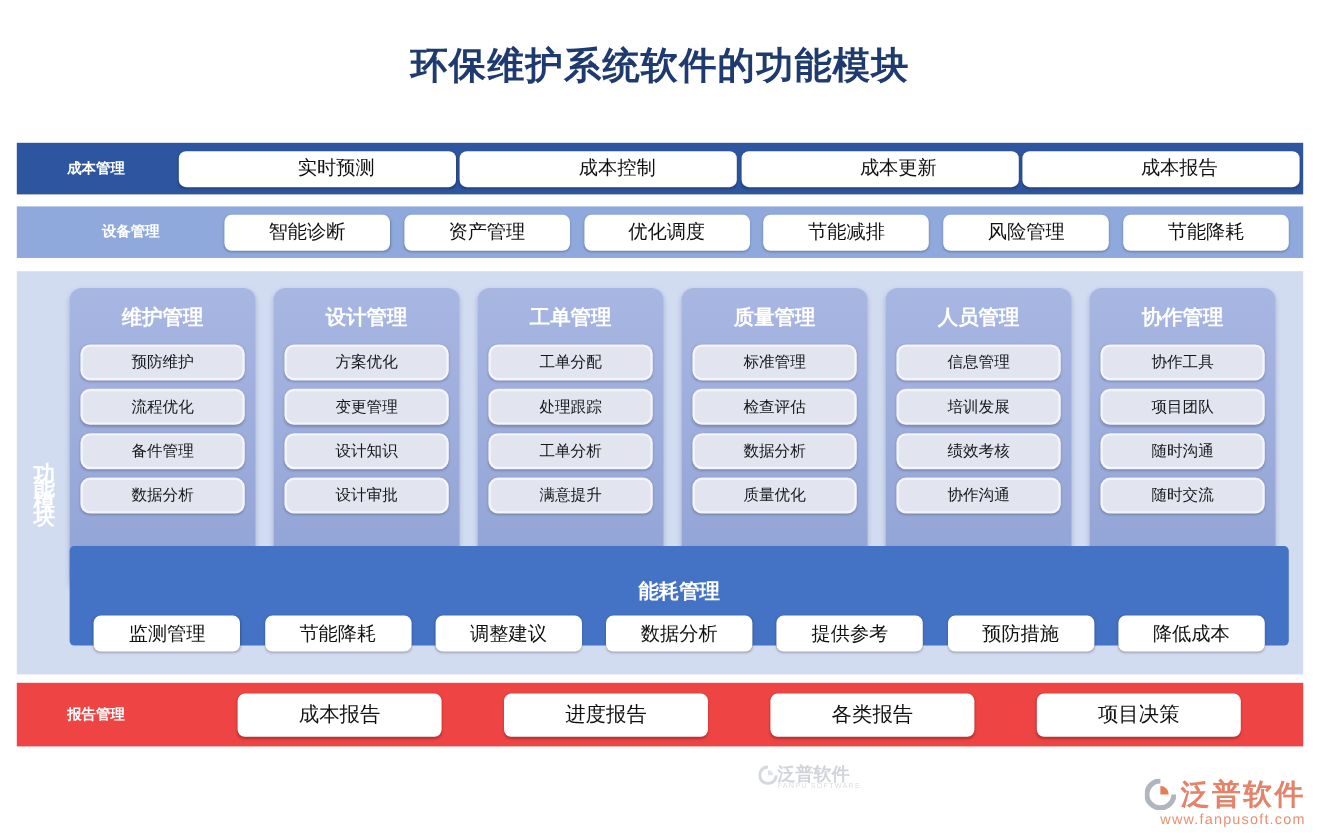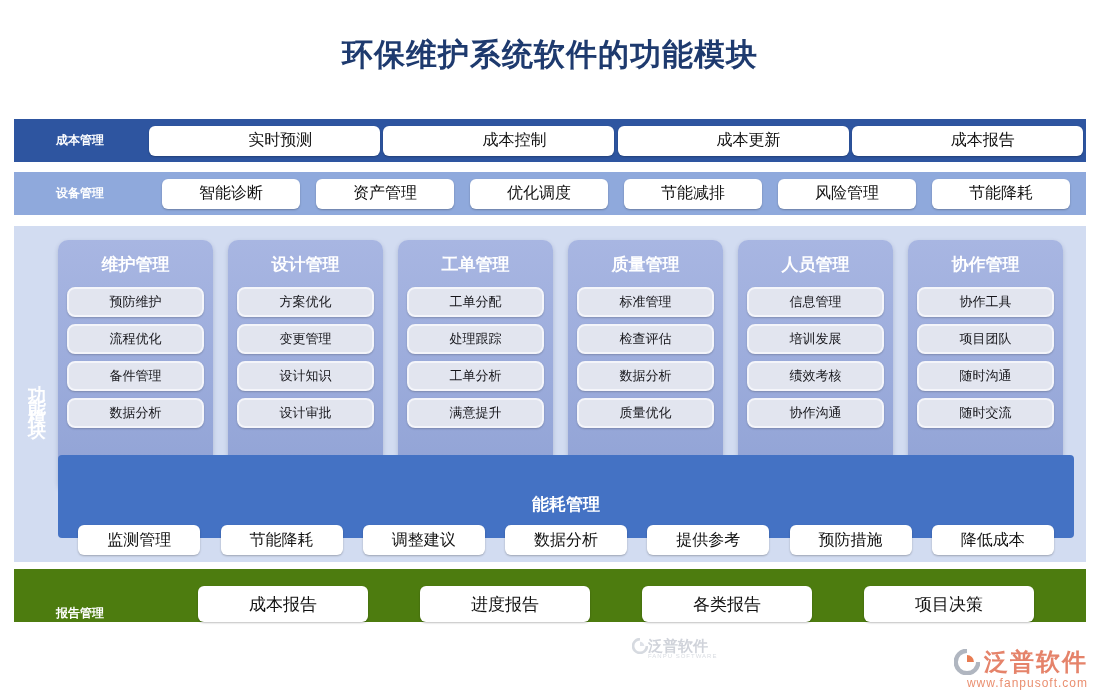--- a/index.html
+++ b/index.html
@@ -3,42 +3,42 @@
 <meta charset="utf-8">
 <style>
   html,body{margin:0;padding:0;background:#fff;}
   .page{position:relative;width:1100px;height:700px;background:#ffffff;overflow:hidden;
         font-family:"Liberation Sans","DejaVu Sans",sans-serif;}
   .title{position:absolute;top:34px;left:0;width:100%;text-align:center;
          font-size:31px;font-weight:bold;color:#1e3a6e;letter-spacing:1px;}
   
   .band{position:absolute;left:14px;right:14px;display:flex;align-items:center;}
   .band-cost{top:119px;height:43px;background:#2e55a0;}
-  .band-device{top:172px;height:43px;background:#8fa9dc;}
-  .band-report{top:569px;height:53px;background:#4d7c0f;align-items:flex-end;}
+  .band-device{top:172px;height:43px;background:#8fa9dc;padding-left:29px;}
+  .band-report{top:569px;height:53px;background:#ef4444;}
   .band-label{width:132px;text-align:center;color:#ffffff;font-weight:bold;font-size:12px;flex:none;}
   .band-buttons{flex:1;display:flex;justify-content:space-evenly;align-items:center;}
   .pill{background:#ffffff;border-radius:6px;height:30px;display:flex;align-items:center;
         justify-content:center;font-size:16px;color:#111;box-shadow:0 1px 2px rgba(0,0,0,.25);cursor:pointer;}
   .pill-w200{width:200px;padding-left:31px;} .pill-w138{width:138px;text-align:center;} .pill-w170{width:170px;height:36px;font-size:17px;}
   
   .main-panel{position:absolute;left:14px;right:14px;top:226px;height:336px;background:#d2dcf1;}
   .side-label{position:absolute;left:0;top:0;bottom:0;width:46px;display:flex;align-items:center;
               justify-content:center;writing-mode:vertical-lr;text-orientation:upright;
               color:#ffffff;font-weight:bold;font-size:18px;letter-spacing:12px;}
   .columns{position:absolute;left:44px;right:12px;top:14px;height:251px;display:flex;
            gap:15px;}
   .col{width:155px;border-radius:10px;background:linear-gradient(180deg,#a8b6e2,#90a2d5);
        box-shadow:0 2px 4px rgba(60,70,120,.25);display:flex;flex-direction:column;align-items:center;}
   .col-header{color:#ffffff;font-weight:bold;font-size:17px;padding:13px 0 11px;}
   .col-item{width:137px;height:30px;flex:none;background:#e2e5ef;border:2px solid #f4f5fa;border-radius:8px;
             display:flex;align-items:center;justify-content:center;font-size:13px;color:#15151a;
             margin-bottom:7px;box-shadow:0 1px 2px rgba(0,0,0,.2);box-sizing:border-box;cursor:pointer;}
   .energy{position:absolute;left:44px;right:12px;top:229px;height:83px;background:#4472c4;border-radius:4px;}
-  .energy-header{text-align:center;color:#ffffff;font-weight:bold;font-size:17px;padding-top:10px;margin-top:28px;}
+  .energy-header{text-align:center;color:#ffffff;font-weight:bold;font-size:17px;padding-top:26px;}
   .energy-buttons{display:flex;justify-content:space-evenly;align-items:center;margin-top:9px;}
   .pill-w122{width:122px;}
   
   .watermark{position:absolute;left:618px;top:412px;display:flex;align-items:flex-start;opacity:.55;}
   .wm-text{color:#aab0bd;font-weight:bold;font-size:15px;line-height:15px;}
   .wm-sub{color:#b9bfca;font-size:6px;letter-spacing:1px;}
   .logo{position:absolute;right:12px;bottom:10px;display:flex;flex-direction:column;align-items:flex-end;}
   .logo-row{display:flex;align-items:center;gap:4px;}
   .logo-brand{font-size:24px;font-weight:bold;color:#e5836a;letter-spacing:2px;}
   .logo-url{font-size:12px;color:#ea8f70;margin-top:-2px;letter-spacing:1px;}

